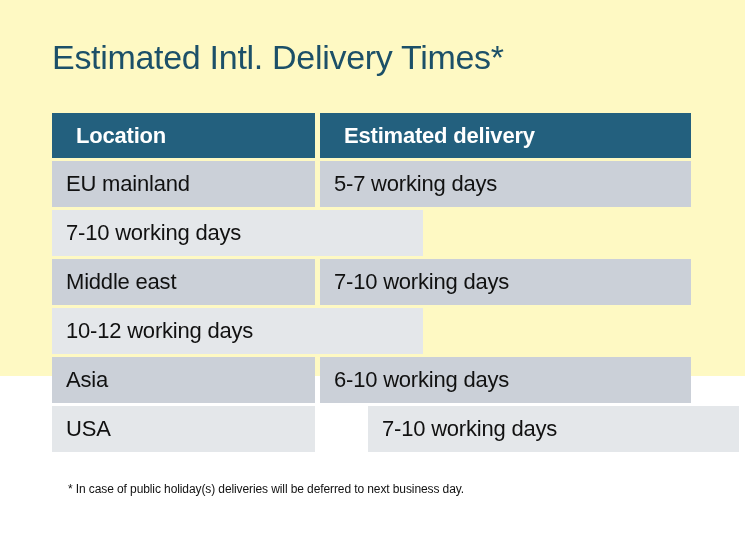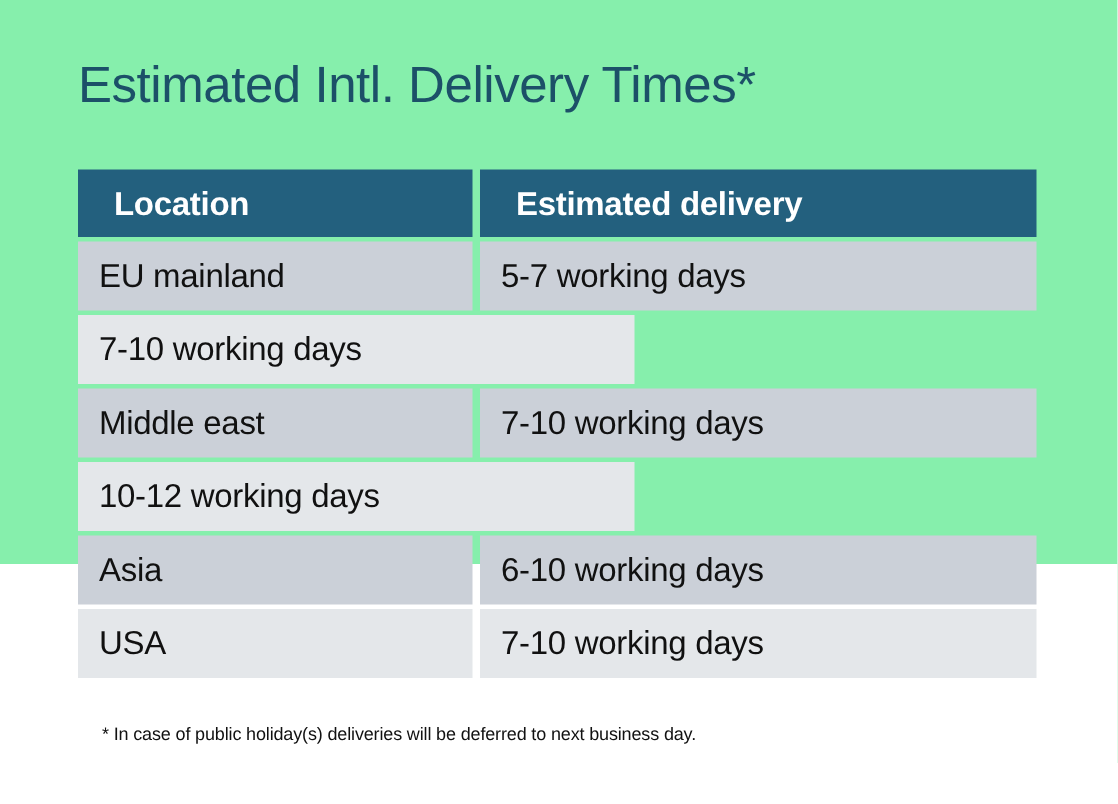--- a/index.html
+++ b/index.html
@@ -15,21 +15,21 @@
     overflow: hidden;
     position: relative;
   }
 
   .page {
     position: absolute;
     left: 0;
     top: 0;
     width: 745px;
     height: 376px;
-    background: #86efac;
+    background: #fef9c3;
   }
 
   .page-title {
     position: absolute;
     left: 52px;
     top: 36px;
     font-size: 34px;
     font-weight: 500;
     letter-spacing: -0.3px;
     color: #1c5068;
@@ -44,20 +44,21 @@
     width: 639px;
   }
 
   .table-row {
     display: flex;
     width: 100%;
     margin-bottom: 3px;
   }
   .table-row:last-child {
     margin-bottom: 0;
+    gap: 48px;
   }
 
   .cell {
     box-sizing: border-box;
     height: 46px;
     display: flex;
     align-items: center;
     padding-left: 14px;
     padding-right: 10px;
     overflow: hidden;

